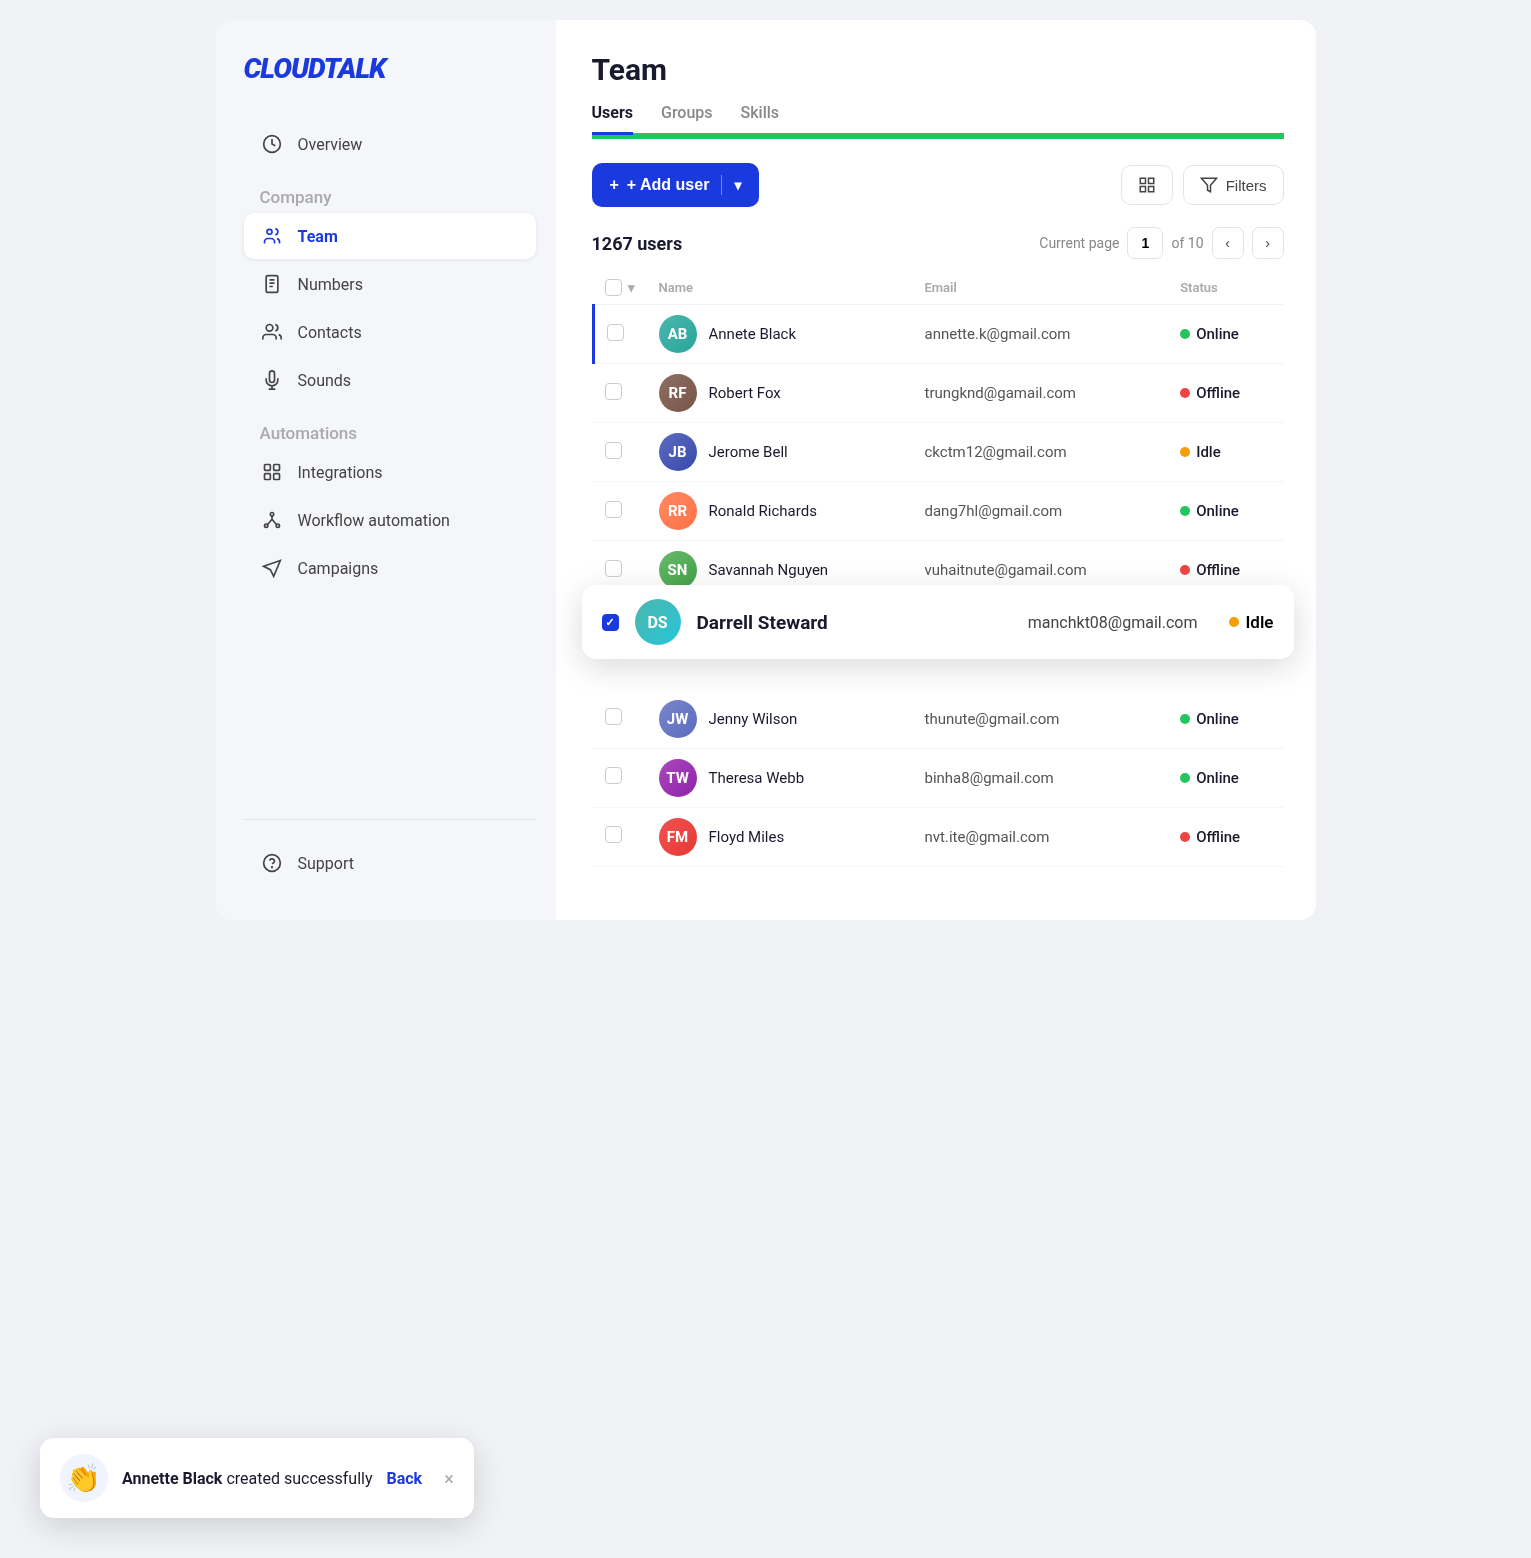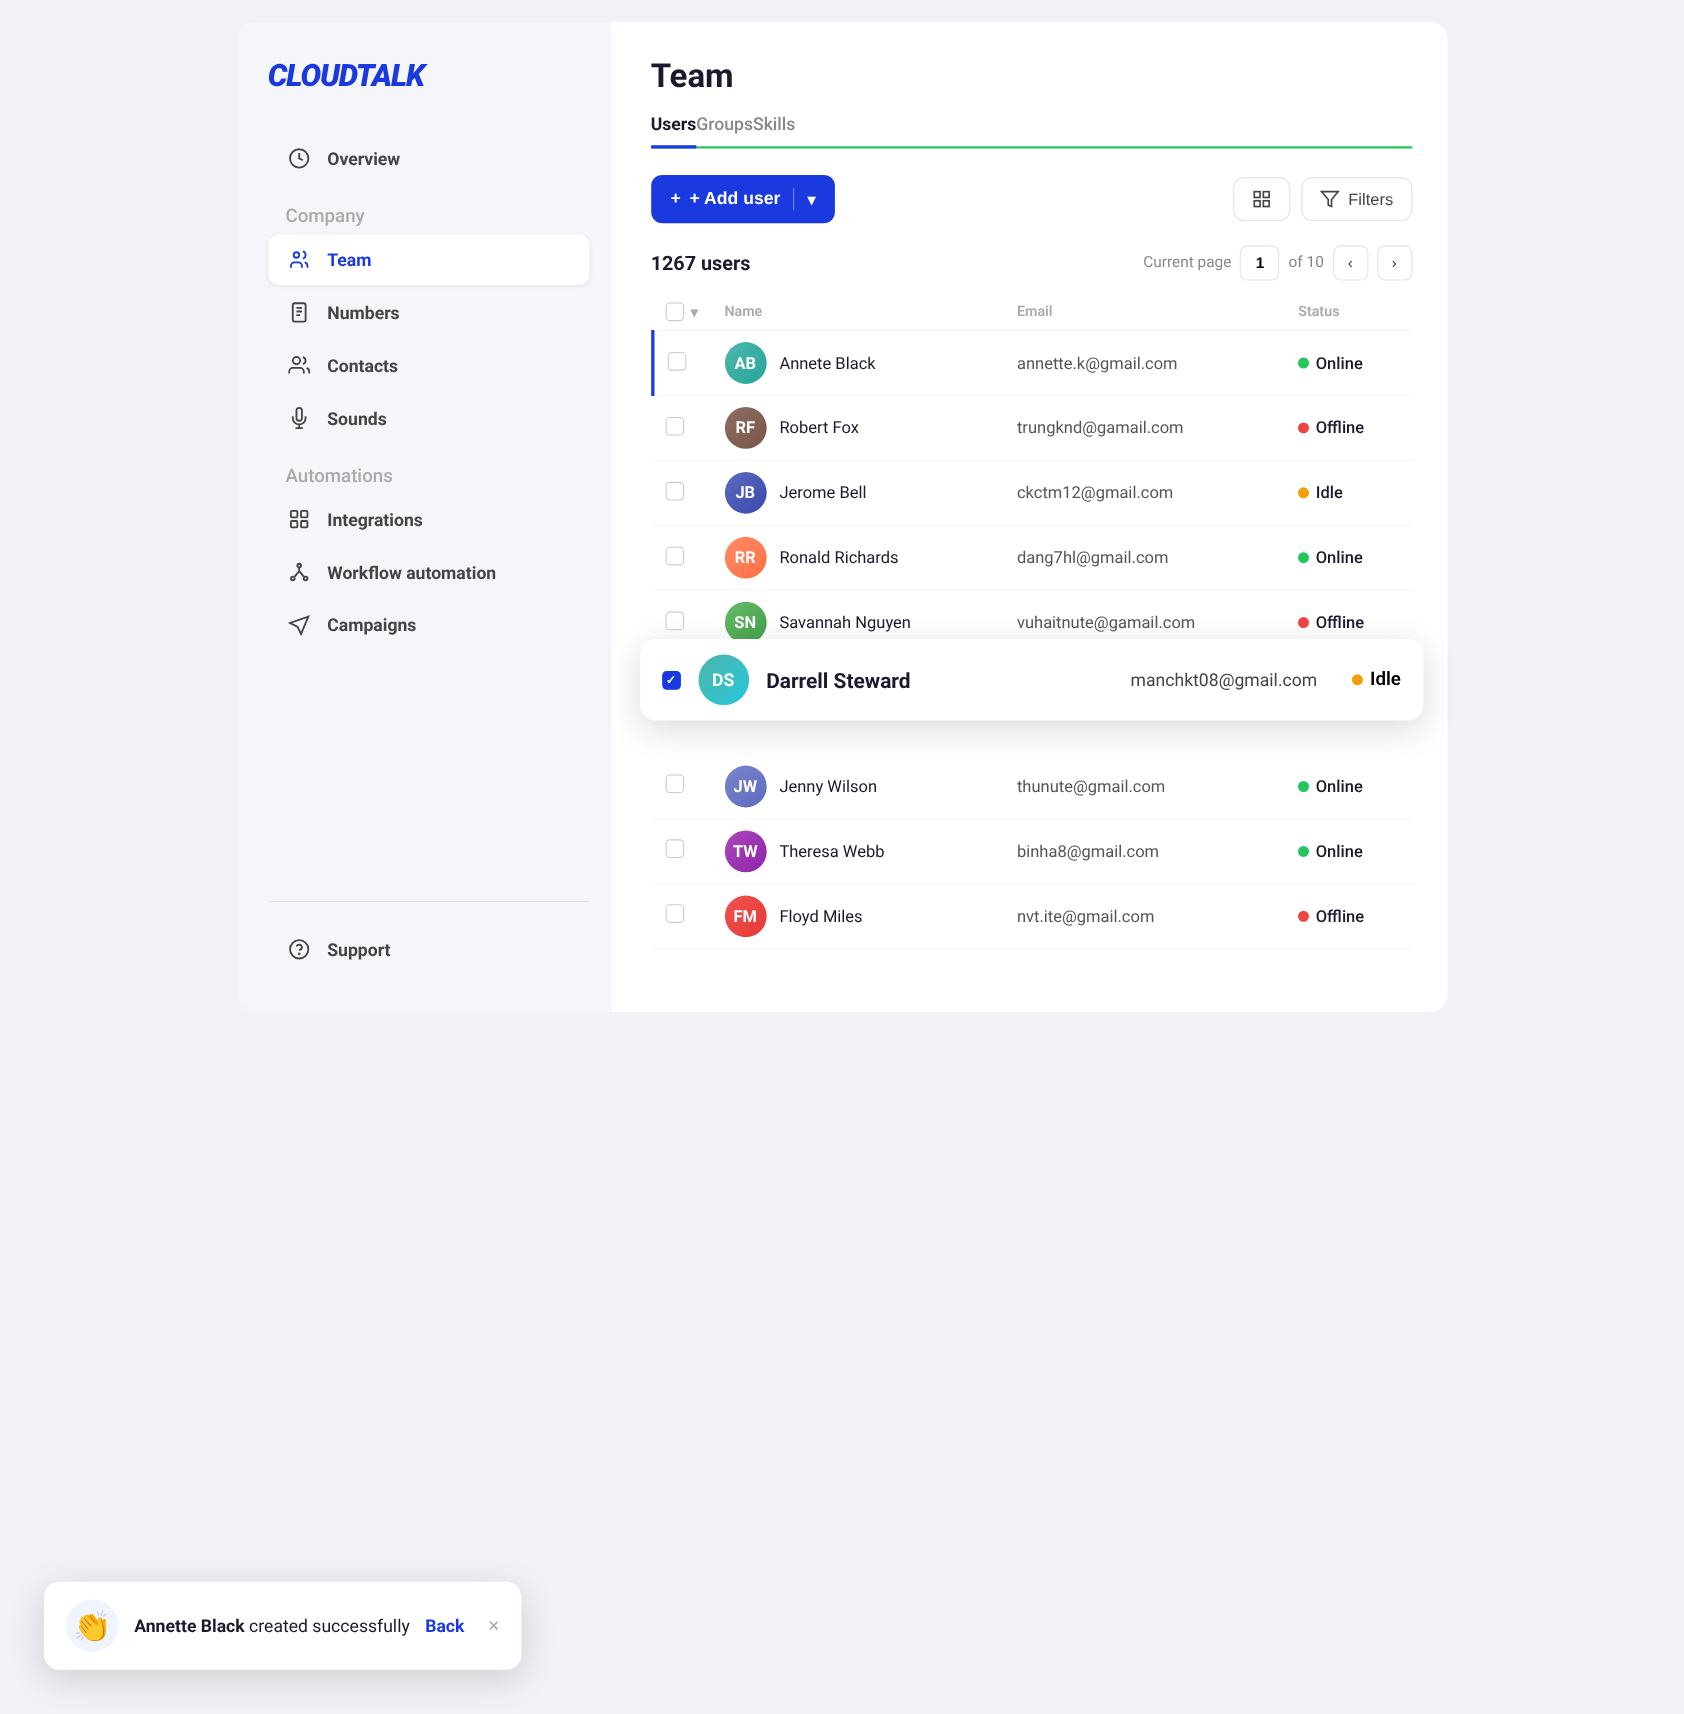--- a/index.html
+++ b/index.html
@@ -44,21 +44,21 @@
     }
 
     .nav-item {
       display: flex;
       align-items: center;
       gap: 14px;
       padding: 11px 16px;
       border-radius: 10px;
       cursor: pointer;
       font-size: 16px;
-      font-weight: 700;
+      font-weight: 400;
       color: #444;
       transition: background 0.15s;
       margin-bottom: 2px;
     }
 
     .nav-item.active {
       background: white;
       color: #1a3ae0;
       font-weight: 700;
       box-shadow: 0 1px 4px rgba(0,0,0,0.08);
@@ -101,21 +101,22 @@
     .page-title {
       font-size: 30px;
       font-weight: 700;
       color: #1a1a2e;
       margin-bottom: 16px;
     }
 
     
     .tabs {
       display: flex;
-      border-bottom: 2px solid #22c55e;
+      gap: 28px;
+      border-bottom: 6px solid #22c55e;
       margin-bottom: 24px;
       align-items: center;
     }
 
     .tab {
       font-size: 16px;
       font-weight: 500;
       color: #888;
       padding-bottom: 10px;
       cursor: pointer;

